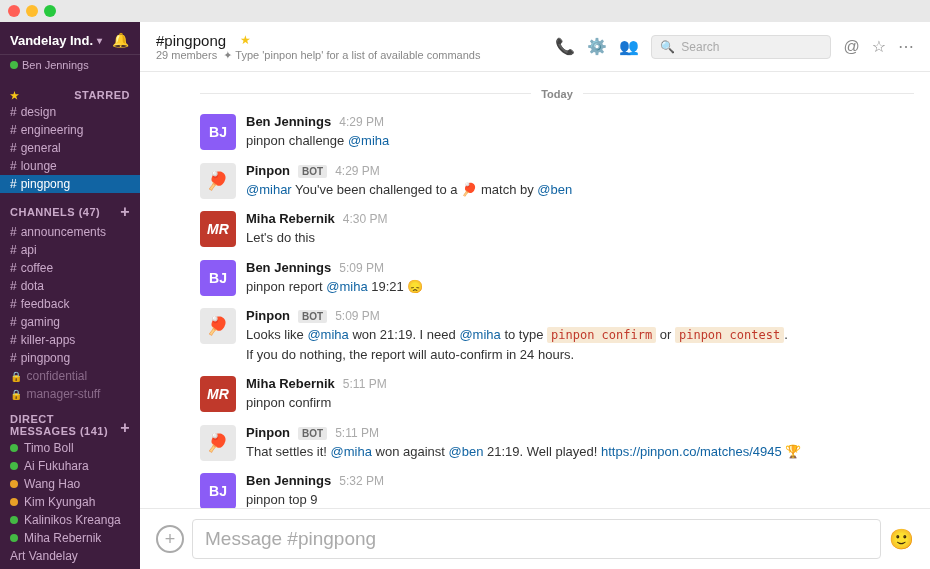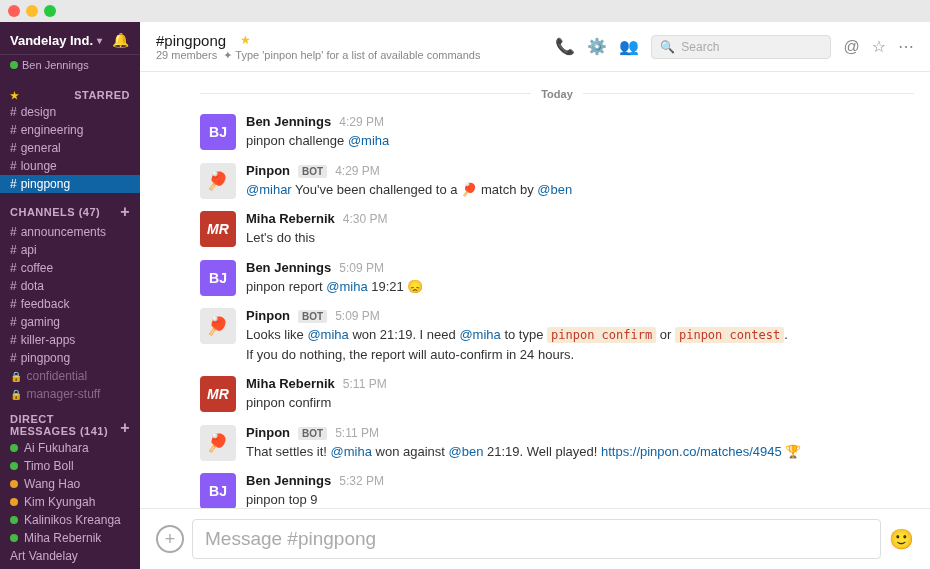--- a/index.html
+++ b/index.html
@@ -194,25 +194,25 @@
         </div>
       </div>
 
       <div class="sidebar-section">
         <div class="dm-section-header">
           <span>DIRECT MESSAGES <span>(141)</span></span>
           <span class="sidebar-section-add">+</span>
         </div>
         <div class="dm-item">
           <div class="dm-avatar dm-green"></div>
+          <span class="dm-name">Timo Boll</span>
+        </div>
+        <div class="dm-item">
+          <div class="dm-avatar dm-green"></div>
           <span class="dm-name">Ai Fukuhara</span>
-        </div>
-        <div class="dm-item">
-          <div class="dm-avatar dm-green"></div>
-          <span class="dm-name">Timo Boll</span>
         </div>
         <div class="dm-item">
           <div class="dm-avatar dm-yellow"></div>
           <span class="dm-name">Wang Hao</span>
         </div>
         <div class="dm-item">
           <div class="dm-avatar dm-yellow"></div>
           <span class="dm-name">Kim Kyungah</span>
         </div>
         <div class="dm-item">

